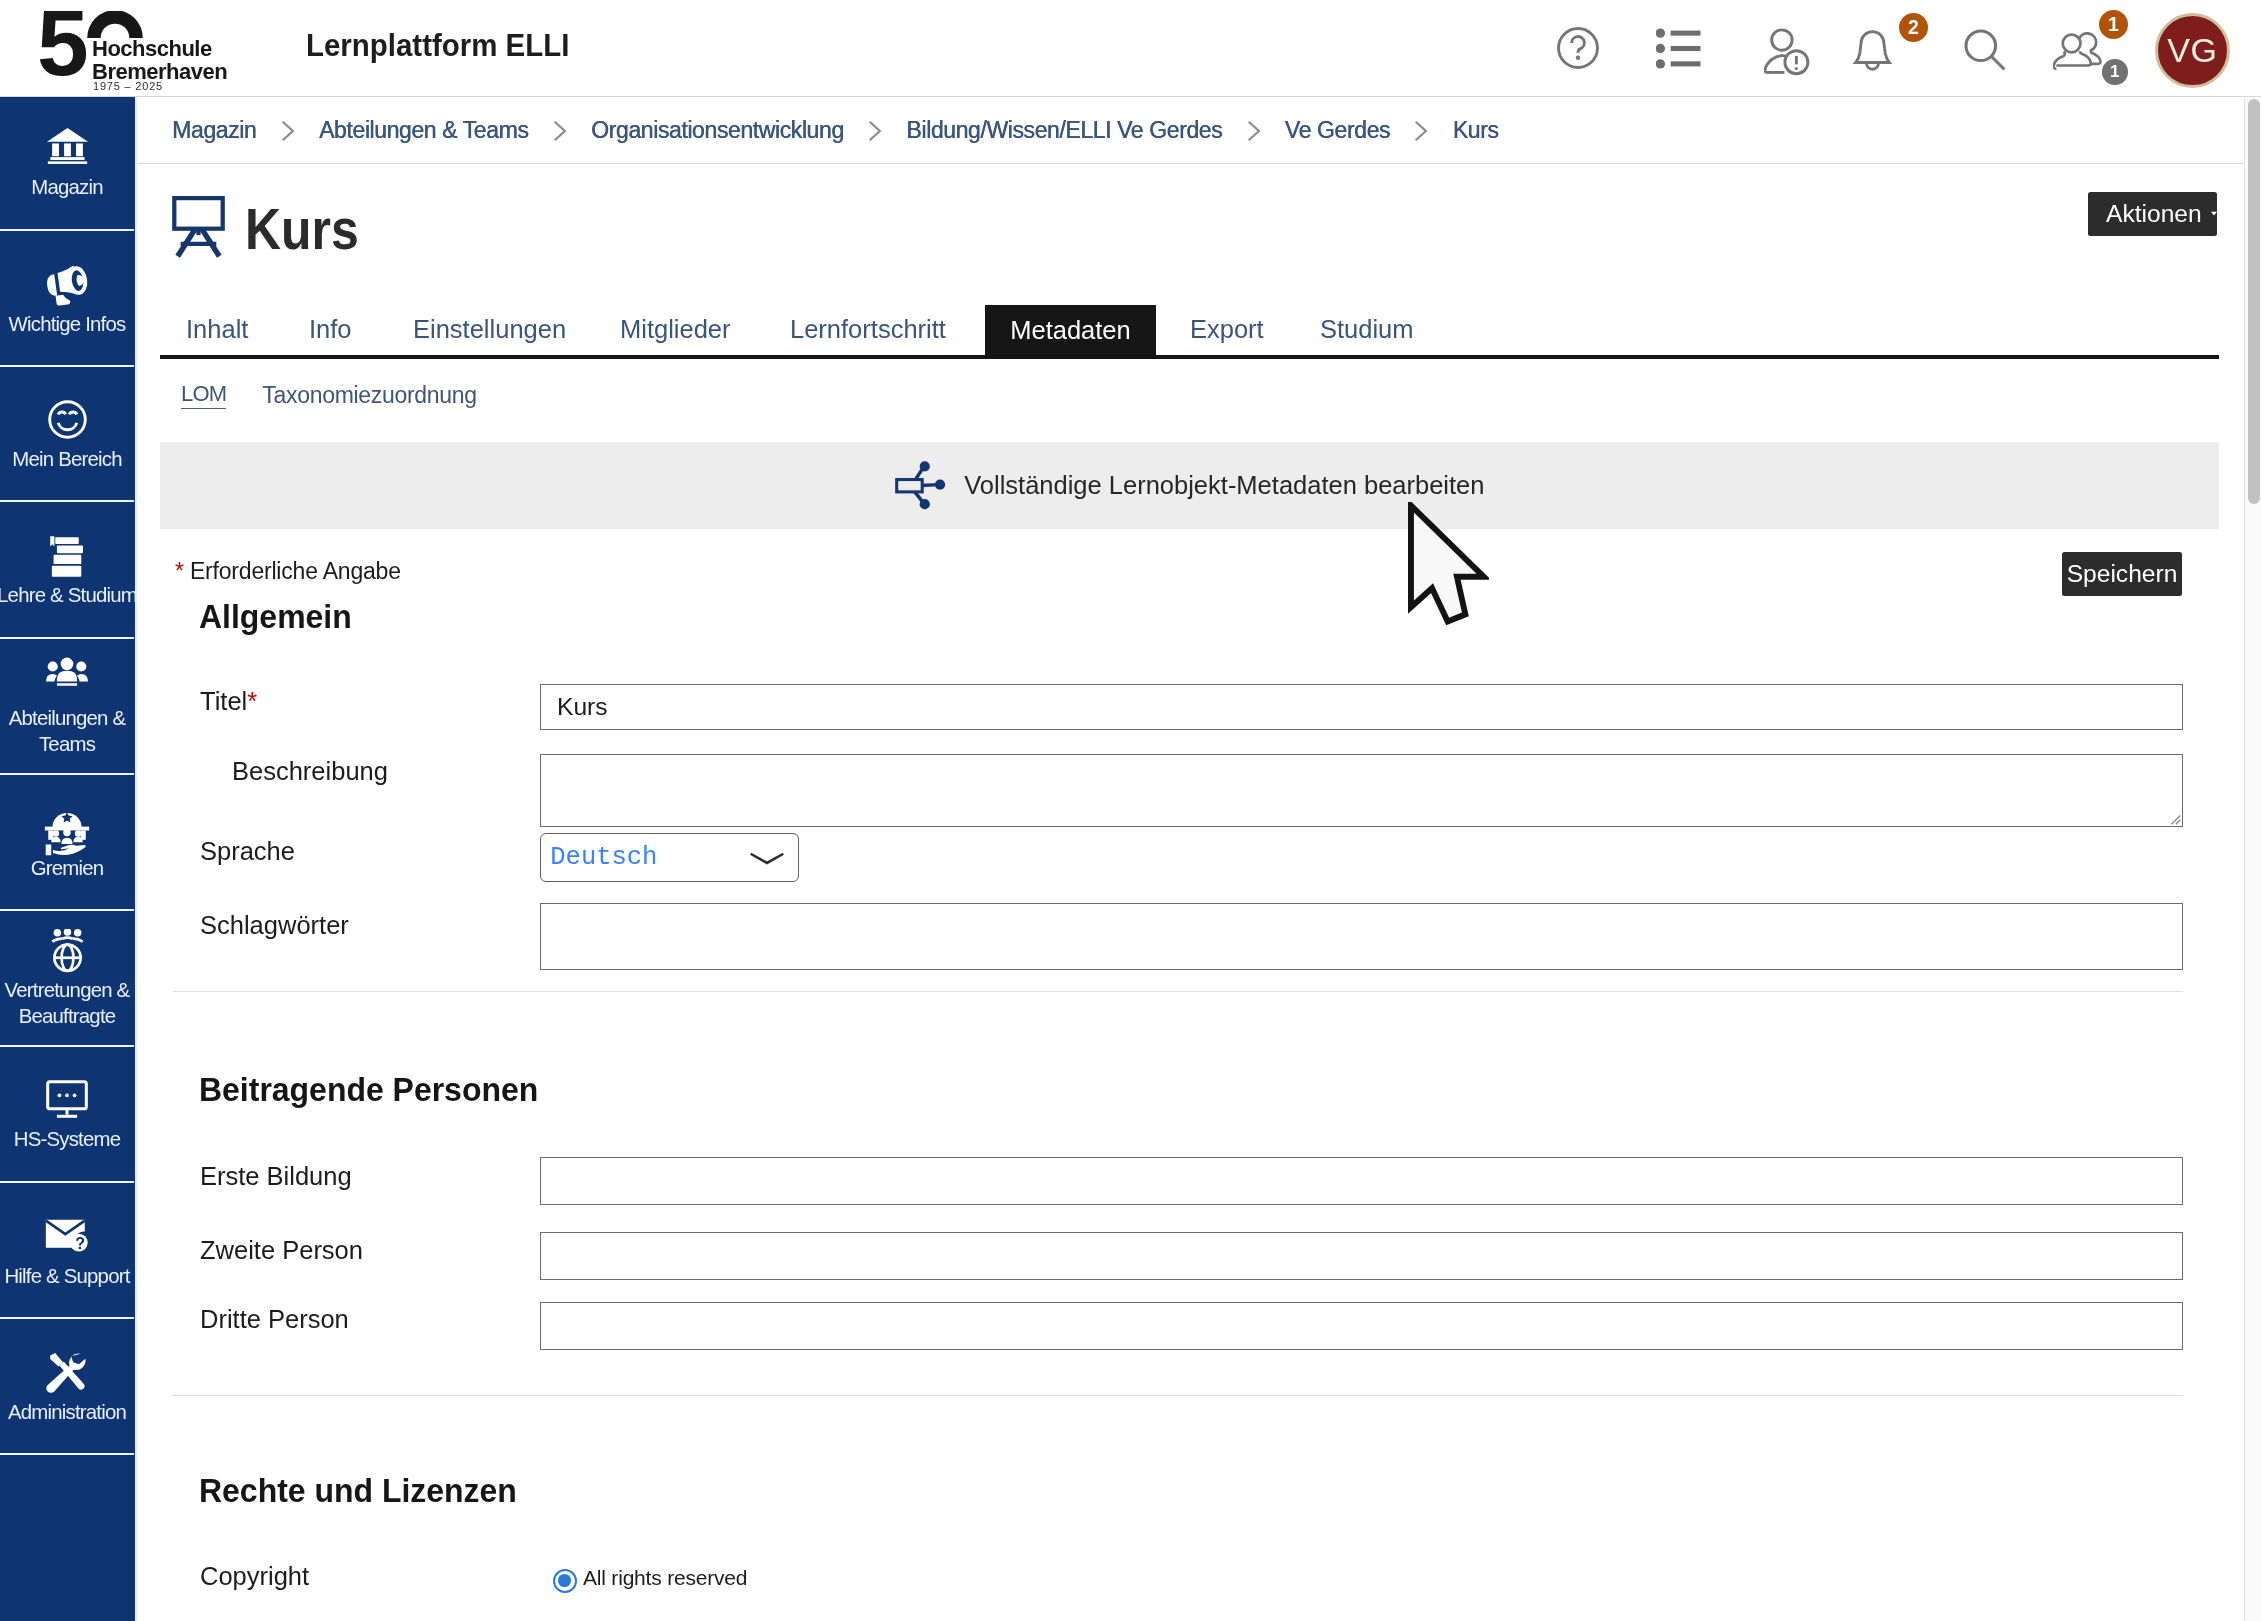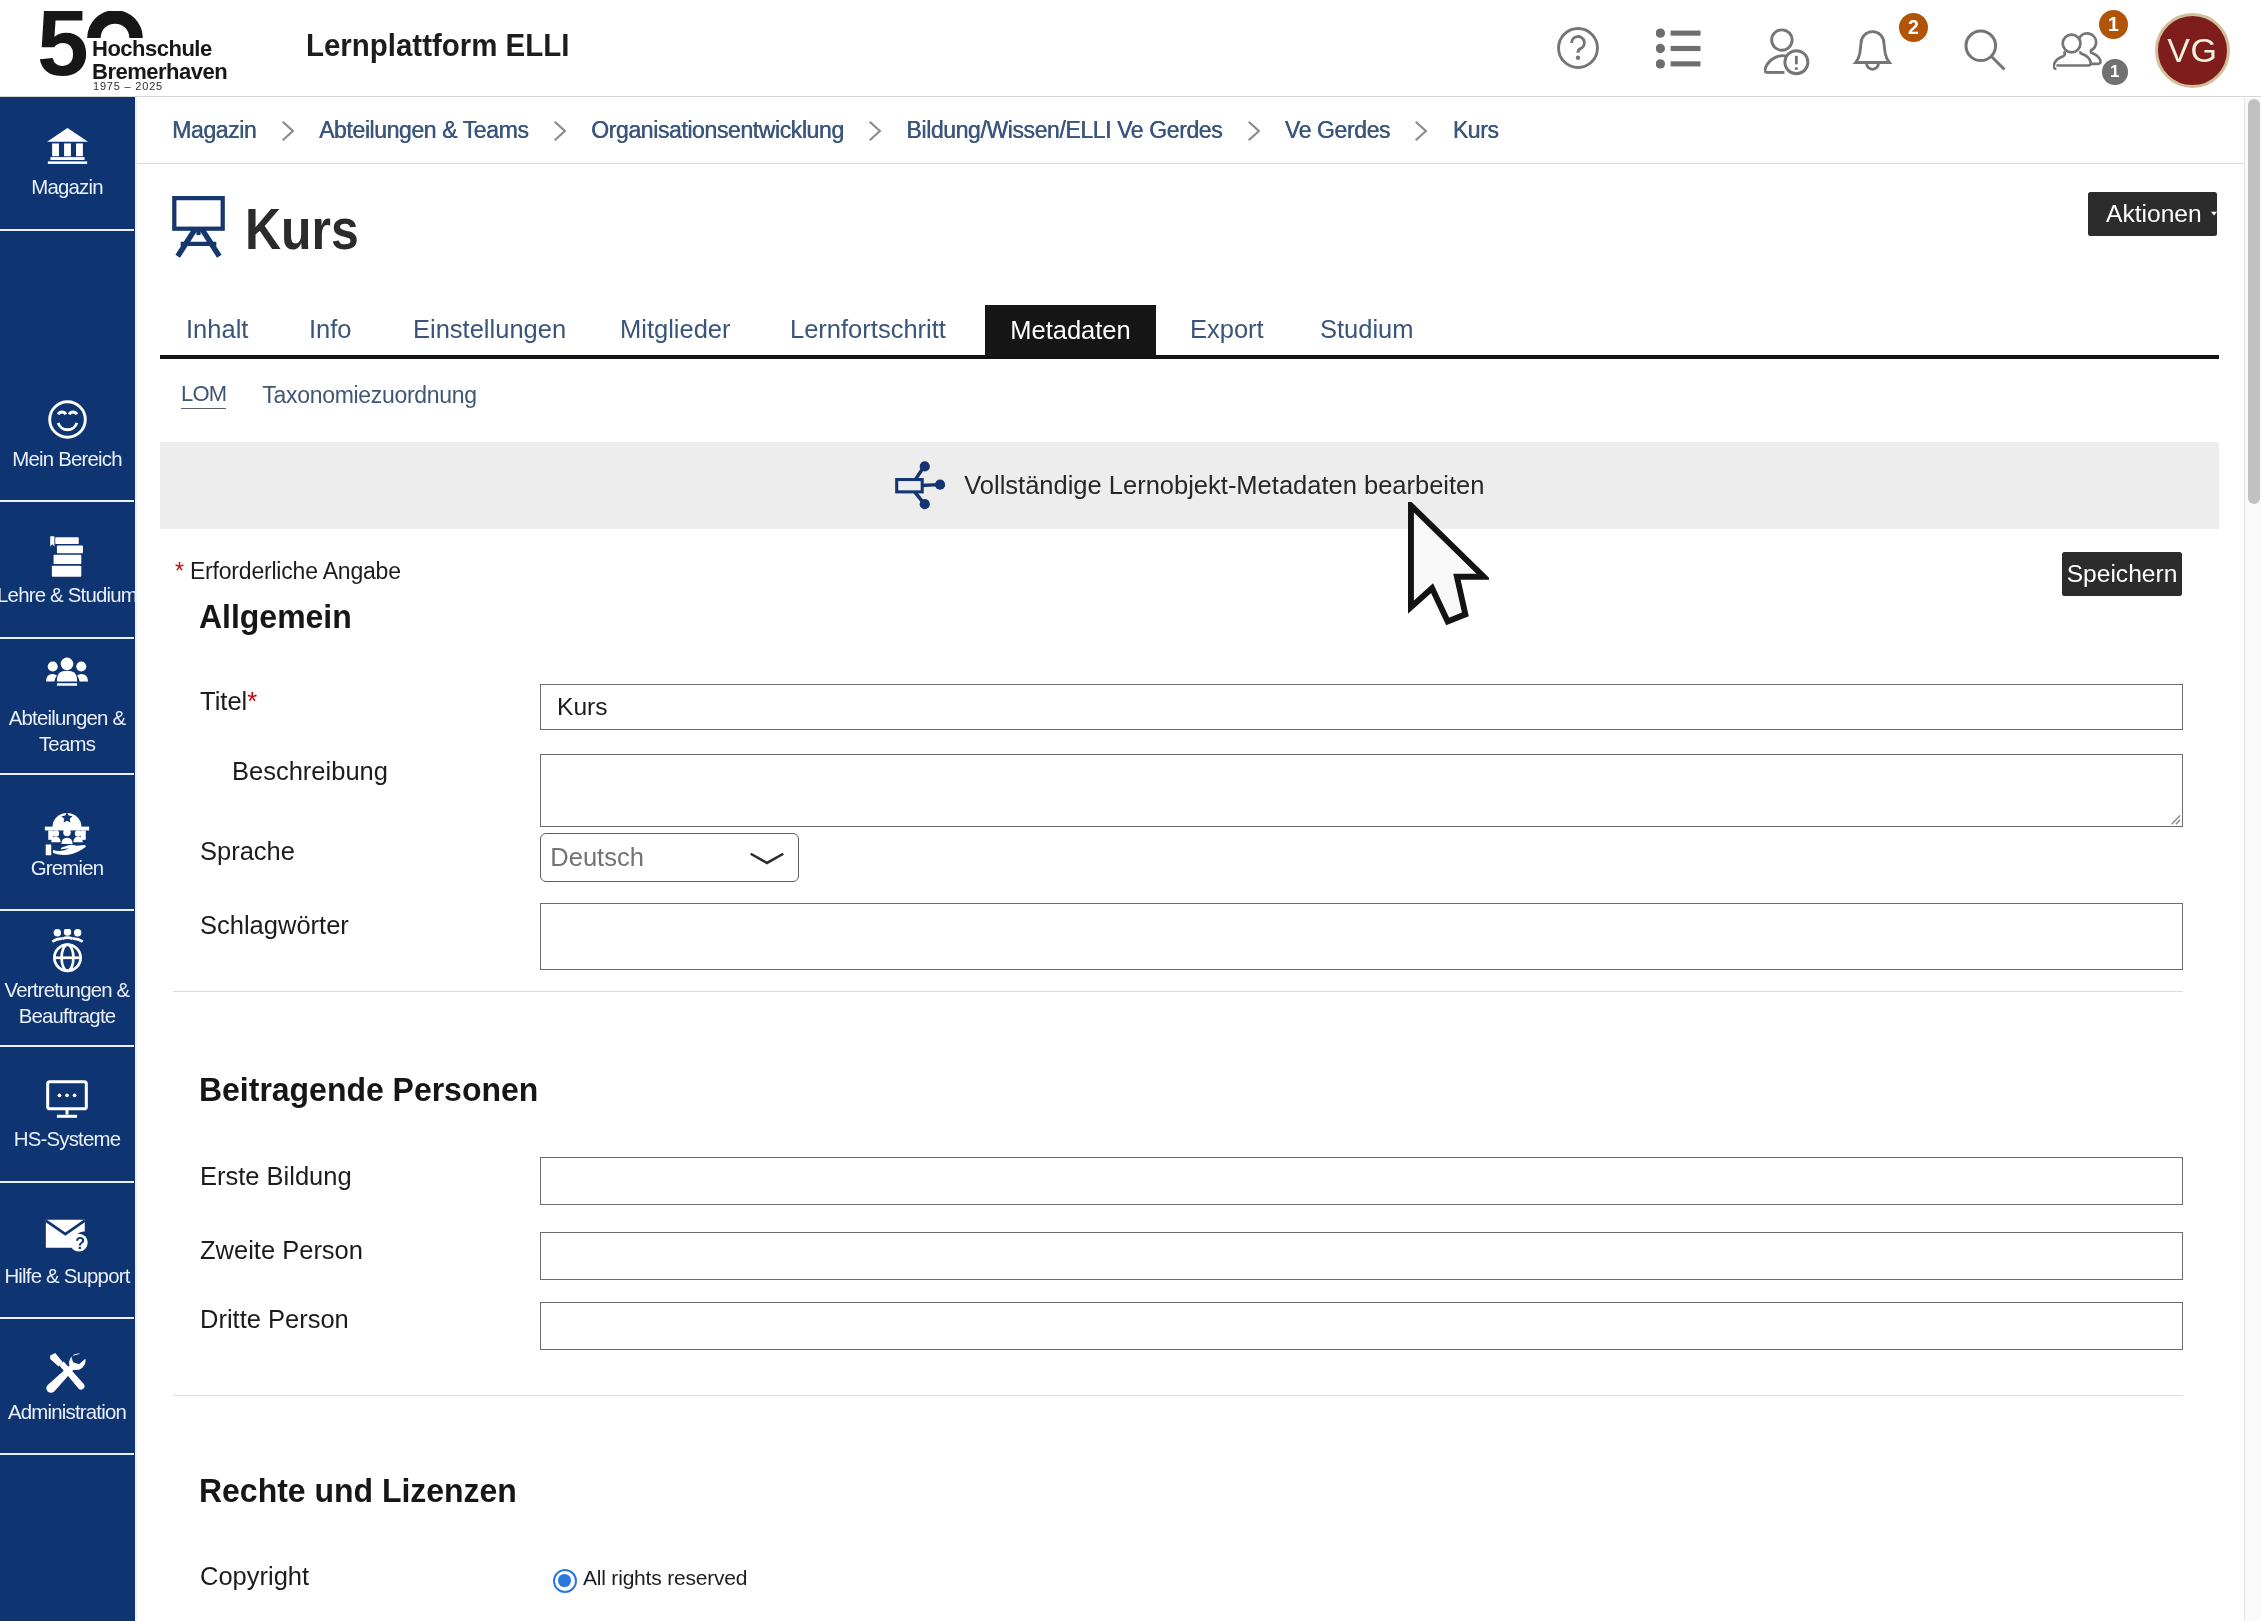--- a/index.html
+++ b/index.html
@@ -128,20 +128,35 @@
         <svg width="41" height="36" viewBox="0 0 48 42" fill="#fff">
 <polygon points="24,0 48,16 0,16"></polygon>
 <rect x="6" y="18" width="8" height="15"></rect>
           <rect x="20" y="18" width="8" height="15"></rect>
           <rect x="34" y="18" width="8" height="15"></rect>
 <rect x="4" y="34" width="40" height="3.4"></rect>
           <rect x="1" y="39" width="46" height="3"></rect>
         </svg>
       </div>
       <div class="slabel" style="top:78px">Magazin</div>
+    </div>
+    <div class="sitem" style="top: 137px; height: 133px;">
+      <div class="sicon" style="top:31px">
+        <svg width="48" height="41" viewBox="0 0 56 48">
+<g transform="rotate(-8 28 24)">
+<path d="M12 9 q-7 2 -7 12.5 q0 10.5 7 12.5 l3 0 L15 9 Z" fill="#fff"></path>
+<path d="M19 8 q12 -2 19 -6 q5 4 7 9 l-4 21 q-3 4 -3 4 q-7 -4 -19 -6 z" fill="#fff"></path>
+<path d="M13 34 h9 q2 5 6 7 q2 1 1 3 l-1.5 2 h-11.5 q-3 0 -3 -3 z" fill="#fff"></path>
+<ellipse cx="41" cy="20" rx="9" ry="14.5" fill="#0e3471"></ellipse>
+<ellipse cx="41" cy="20" rx="9" ry="14.5" fill="none" stroke="#fff" stroke-width="4.6"></ellipse>
+<path d="M42 13.5 a6.5 6.5 0 0 1 0 13 q-2 -3 -2 -6.5 t2 -6.5 z" fill="#fff"></path>
+</g>
+</svg>
+      </div>
+      <div class="slabel" style="top:78px">Wichtige Infos</div>
     </div>
     <div class="sitem" style="top: 272px; height: 133px;">
       <div class="sicon" style="top:31px">
         <svg width="39" height="39" viewBox="0 0 46 46" fill="none" stroke="#fff" stroke-width="3.4">
 <circle cx="23" cy="23" r="21"></circle>
 <path d="M12 17 a5 5 0 0 1 9 0"></path>
           <path d="M25 17 a5 5 0 0 1 9 0"></path>
 <path d="M12 27 a11.5 11.5 0 0 0 22 0"></path>
         </svg>
       </div>
@@ -339,21 +354,21 @@
 
 <div class="flabel" style="left:200px; top:757px;margin-left:32px;">Beschreibung</div>
 <div class="finput" style="left:540px; top:754px; width:1643px; height:73px;">
   <svg style="position:absolute; right:0.8px; bottom:0.8px;" width="12" height="12" viewBox="0 0 14 14" stroke="#8a8a8a" stroke-width="1.6">
     <line x1="3" y1="13" x2="13" y2="3"></line>
       <line x1="8" y1="13" x2="13" y2="8"></line>
   </svg>
 </div>
 
 <div class="flabel" style="left:200px; top:837px;">Sprache</div>
-<div class="finput" style="left:540px; top:833px; width:259px; height:49px; border-color:#5f5f5f; border-radius:6px; font-size:25.5px; color:#737373; display:flex; align-items:center; padding-left:9.3px;">Deutsch
+<div class="finput" style="left:540px; top:833px; width:259px; height:49px; border-color:#5f5f5f; border-radius:6px; font-size:25.5px; color:#3b82f6; display:flex; align-items:center; padding-left:9.3px;font-family:Liberation Mono, monospace;">Deutsch
   <svg style="position:absolute; right:12.7px; top:18px;" width="36" height="12.7" viewBox="0 0 43 15" fill="none" stroke="#2c2c2c" stroke-width="3">
       <path d="M2 2 L21.5 13 L41 2"></path>
     </svg>
 </div>
 
 <div class="flabel" style="left:200px; top:911px;">Schlagwörter</div>
 <div class="finput" style="left:540px; top:903px; width:1643px; height:67px;"></div>
 
 <div class="hr" style="top:991px;"></div>
 

